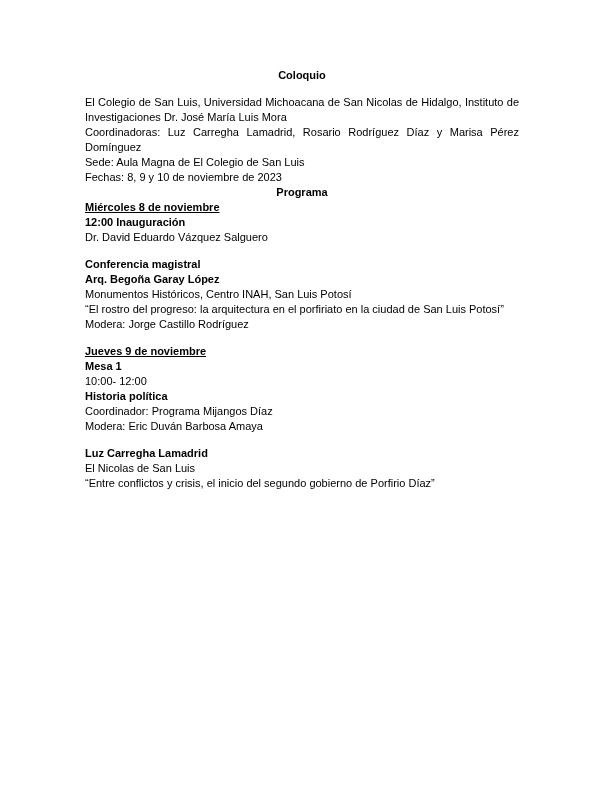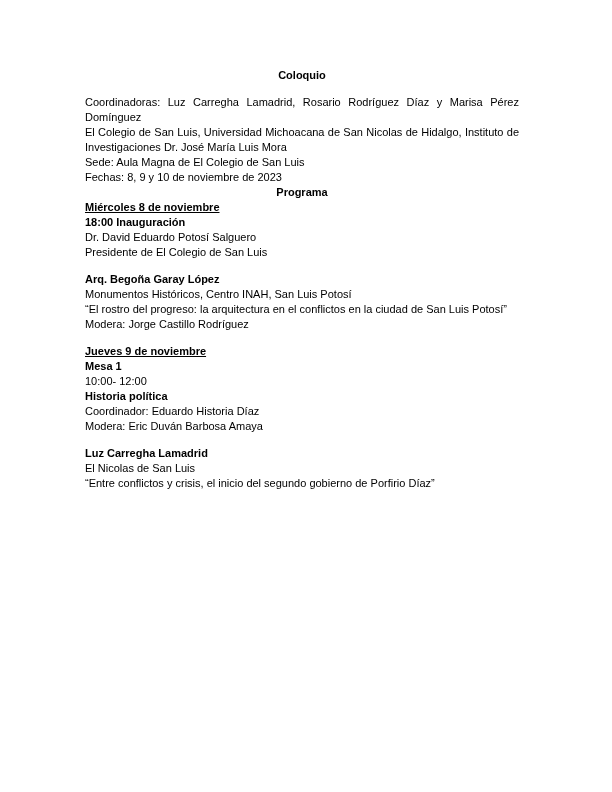--- a/index.html
+++ b/index.html
@@ -30,53 +30,53 @@
 </style>
 </head>
 <body>
 
 <div class="page">
 
   <div class="para center bold">
     <p>Coloquio</p>
   </div>
 
+  <p class="para justify">El Colegio de San Luis, Universidad Michoacana de San Nicolas de Hidalgo, Instituto de Investigaciones Dr. José María Luis Mora</p>
+
   <p class="para justify">Coordinadoras: Luz Carregha Lamadrid, Rosario Rodríguez Díaz y Marisa Pérez Domínguez</p>
-
-  <p class="para justify">El Colegio de San Luis, Universidad Michoacana de San Nicolas de Hidalgo, Instituto de Investigaciones Dr. José María Luis Mora</p>
 
   <p class="para">Sede: Aula Magna de El Colegio de San Luis</p>
 
   <p class="para">Fechas: 8, 9 y 10 de noviembre de 2023</p>
 
   <p class="para center bold no-gap">Programa</p>
 
   <p class="para bold underline">Miércoles 8 de noviembre</p>
 
   <div class="para">
-    <p class="bold"><span>18:00</span> <span>Inauguración</span></p>
-    <p>Dr. David Eduardo Potosí Salguero</p>
-    <p>Presidente de El Colegio de San Luis</p>
+    <p class="bold"><span>12:00</span> <span>Inauguración</span></p>
+    <p>Dr. David Eduardo Vázquez Salguero</p>
   </div>
 
   <div class="para">
+    <p class="bold">Conferencia magistral</p>
     <p class="bold">Arq. Begoña Garay López</p>
     <p>Monumentos Históricos, Centro INAH, San Luis Potosí</p>
-    <p class="justify">“El rostro del progreso: la arquitectura en el conflictos en la ciudad de San Luis Potosí”</p>
+    <p class="justify">“El rostro del progreso: la arquitectura en el porfiriato en la ciudad de San Luis Potosí”</p>
     <p>Modera: Jorge Castillo Rodríguez</p>
   </div>
 
 
   <p class="para bold underline">Jueves 9 de noviembre</p>
 
   <div class="para">
     <p class="bold">Mesa 1</p>
     <p>10:00- 12:00</p>
     <p class="bold">Historia política</p>
-    <p>Coordinador: Eduardo Historia Díaz</p>
+    <p>Coordinador: Programa Mijangos Díaz</p>
     <p>Modera: Eric Duván Barbosa Amaya</p>
   </div>
 
   <div class="para">
     <p class="bold">Luz Carregha Lamadrid</p>
     <p>El Nicolas de San Luis</p>
     <p>“Entre conflictos y crisis, el inicio del segundo gobierno de Porfirio Díaz”</p>
   </div>
 
 

